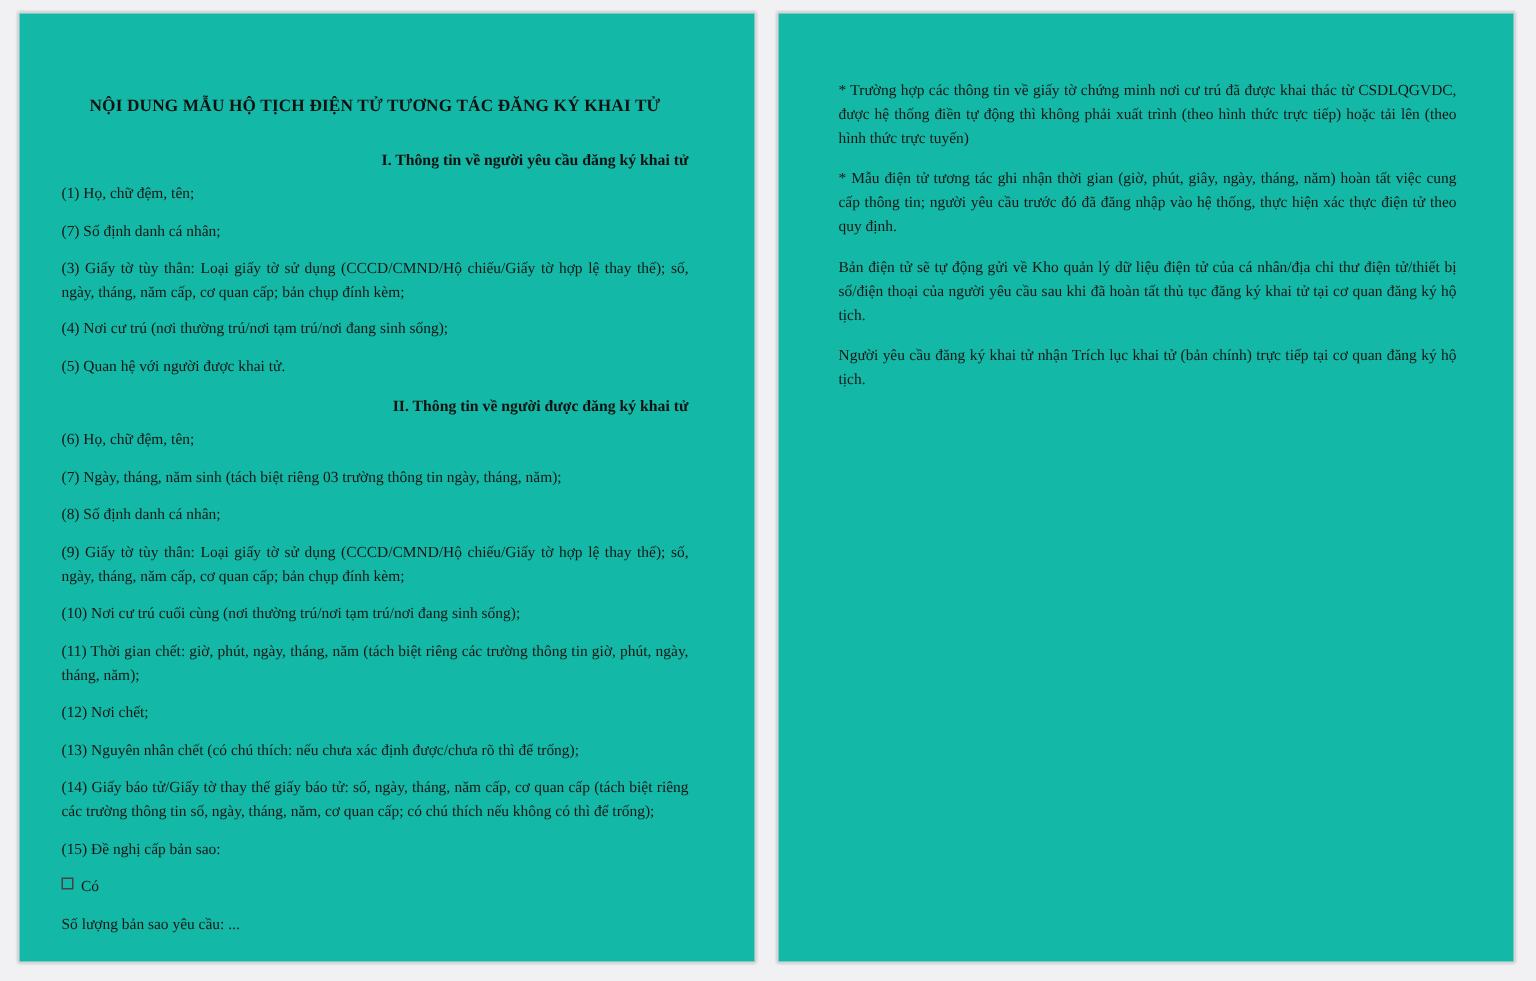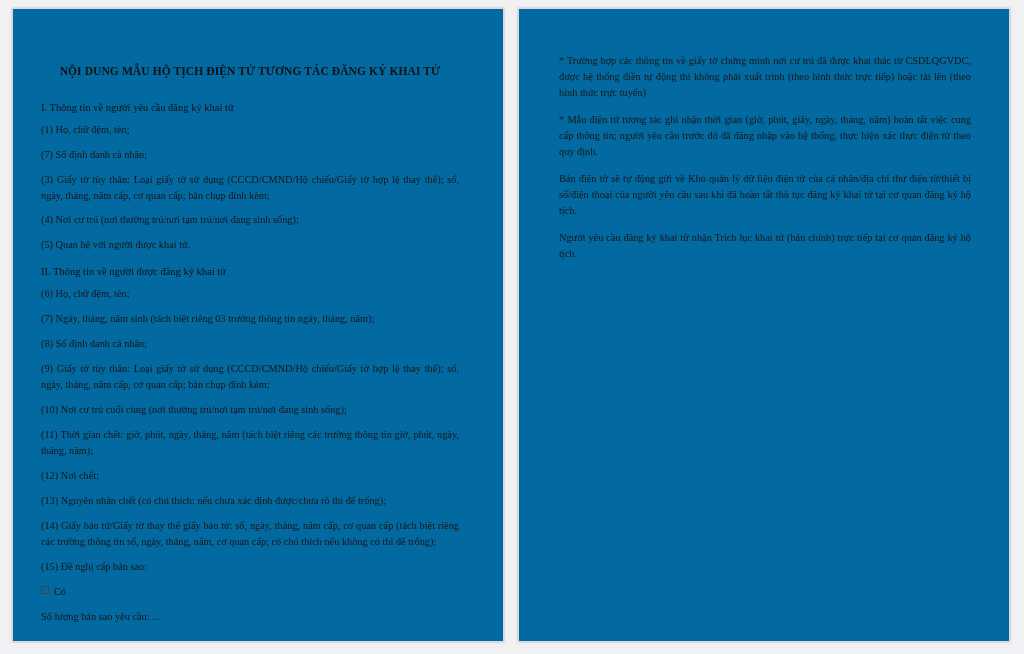--- a/index.html
+++ b/index.html
@@ -14,21 +14,21 @@
     font-family: "Liberation Serif", serif;
   }
   .viewer {
     display: flex;
     gap: 14px;
     padding: 8px 12px 0 12px;
     box-sizing: border-box;
     height: 654px;
   }
   .page {
-    background: #0369a1;
+    background: #14b8a6;
     width: 492px;
     height: 634px;
     box-sizing: border-box;
     box-shadow: 0 0 2px rgba(0,0,0,0.28);
     border: 1px solid #d8d8dc;
     position: relative;
     overflow: hidden;
   }
   .page-inner {
     padding: 44px 44px 30px 28px;
@@ -41,24 +41,25 @@
   .doc-title {
     text-align: center;
     font-weight: bold;
     font-size: 11.5px;
     letter-spacing: 0.1px;
     margin: 10px 0 22px 0;
     line-height: 1.45;
     color: #111;
   }
   .sec-head {
-    font-weight: normal;
+    font-weight: bold;
     font-size: 10.5px;
     margin: 13px 0 9px 0;
     color: #111;
+    text-align: right;
   }
   p.line {
     font-size: 10.3px;
     line-height: 1.55;
     margin: 0 0 9px 0;
     text-align: justify;
     color: #161616;
   }
   .checkline {
     font-size: 10.3px;

